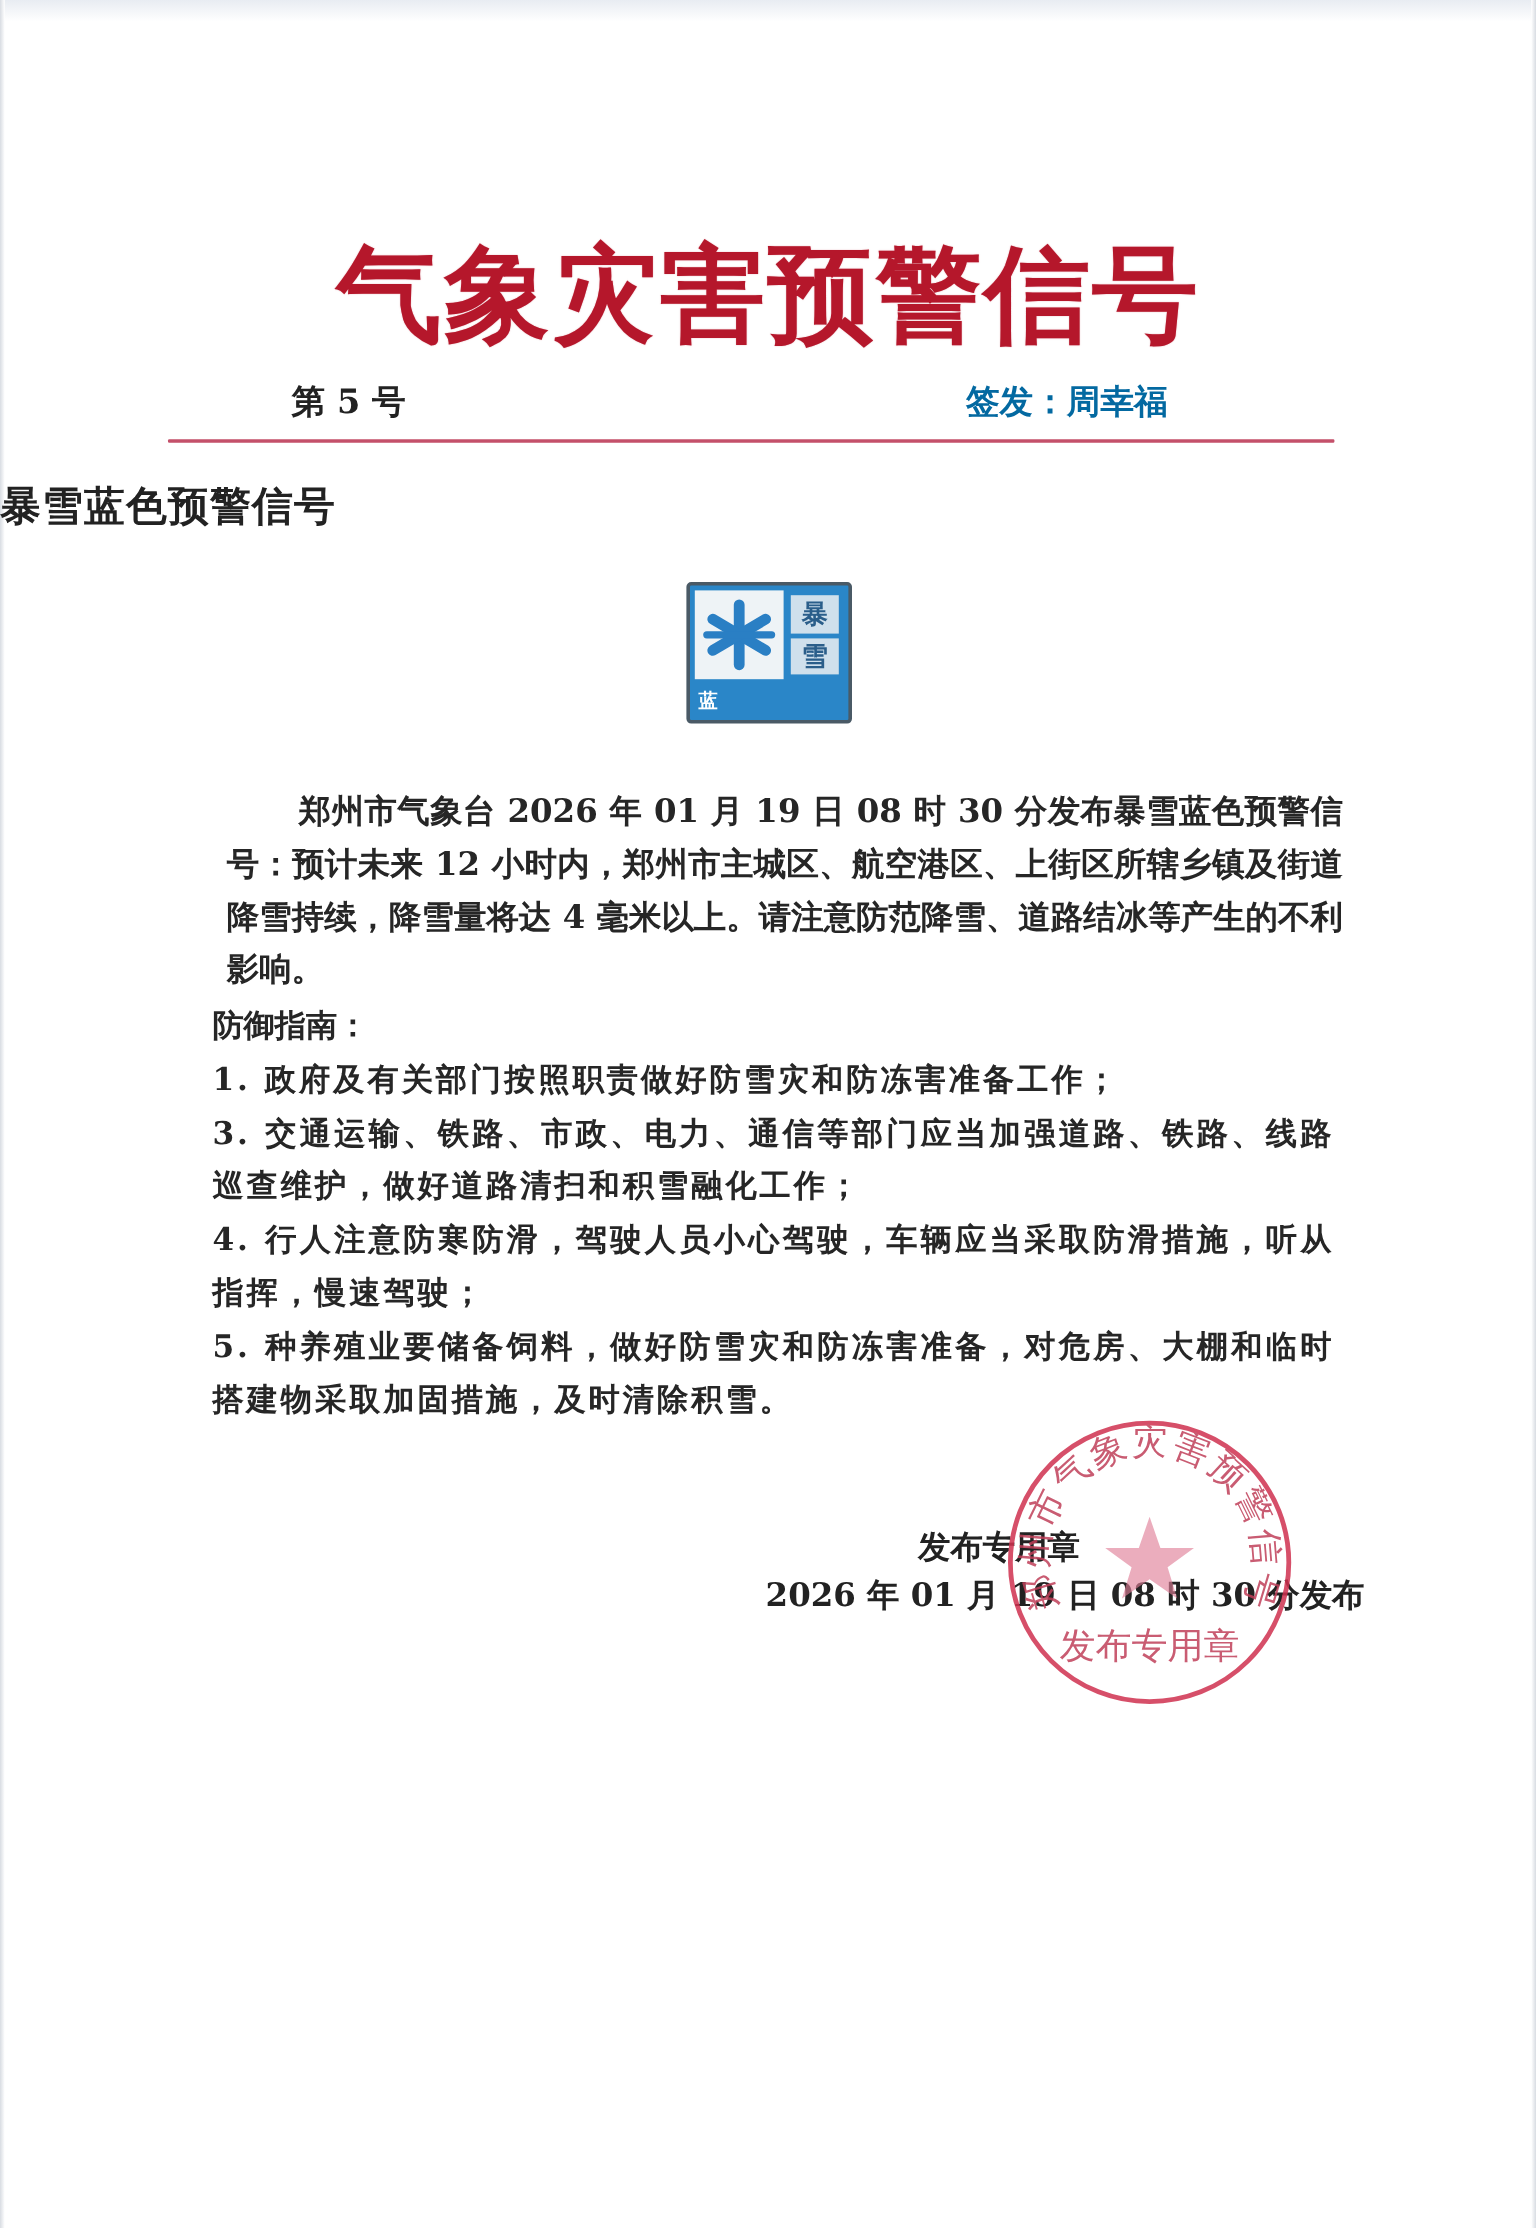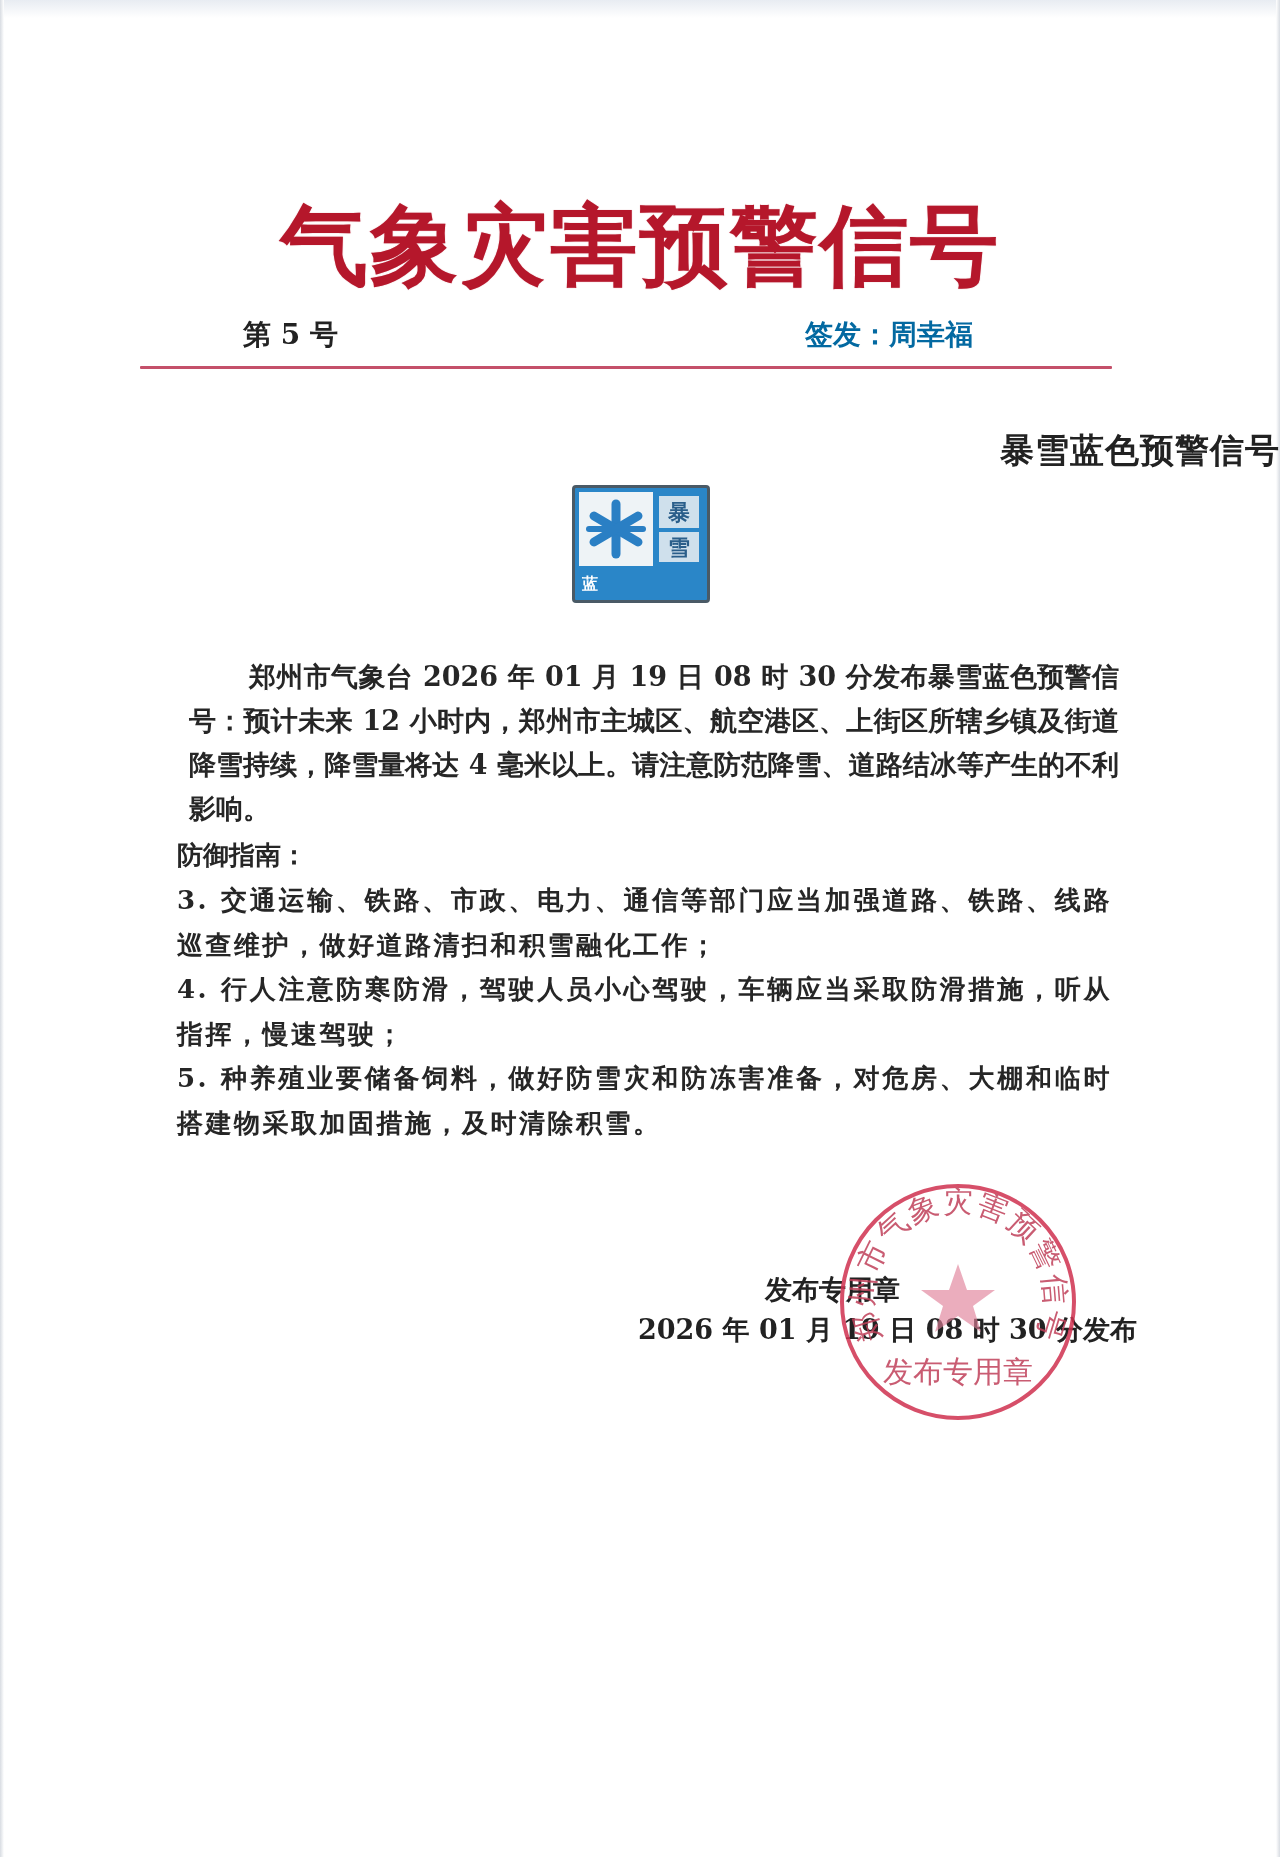--- a/index.html
+++ b/index.html
@@ -35,24 +35,23 @@
   }
   .signer {
     position: absolute; left: 805px; top: 318px;
     font-size: 28px; font-weight: bold; line-height: 34px; color: #0369a1;
   }
   .red-rule {
     position: absolute; left: 140px; top: 366px; width: 972px; height: 3px;
     background: #c4506a; border-radius: 1px;
   }
   .sub-title {
-    position: absolute; left: 0; top: 400px; width: 1280px; text-align: right;
+    position: absolute; left: 0; top: 400px; width: 1280px; text-align: left;
     font-size: 34px; font-weight: bold; line-height: 44px; color: #222;
     letter-spacing: 1px;
-    margin-top: 28px;
   }
   .signal-icon {
     position: absolute; left: 572px; top: 485px; width: 138px; height: 118px;
     background: #2a86c8; border: 3px solid #4a5a66; box-sizing: border-box;
     border-radius: 4px;
   }
   .icon-white-box {
     position: absolute; left: 4px; top: 4px; width: 74px; height: 74px;
     background: #eef3f6;
   }
@@ -138,20 +137,21 @@
   <div class="icon-right-mid">雪</div>
   <div class="icon-bottom-left">蓝</div>
   <div class="icon-bottom-right">SNOW STORM</div>
 </div>
 
 <p class="body-para" style="margin:12px;">郑州市气象台 2026 年 01 月 19 日 08 时 30 分发布暴雪蓝色预警信号：预计未来 12 小时内，郑州市主城区、航空港区、上街区所辖乡镇及街道降雪持续，降雪量将达 4 毫米以上。请注意防范降雪、道路结冰等产生的不利影响。</p>
 
 <div class="guide-heading">防御指南：</div>
 
 <div class="guide-list">
+  <p class="guide-item">1. 政府及有关部门按照职责做好防雪灾和防冻害准备工作；</p>
   <p class="guide-item">3. 交通运输、铁路、市政、电力、通信等部门应当加强道路、铁路、线路巡查维护，做好道路清扫和积雪融化工作；</p>
   <p class="guide-item">4. 行人注意防寒防滑，驾驶人员小心驾驶，车辆应当采取防滑措施，听从指挥，慢速驾驶；</p>
   <p class="guide-item">5. 种养殖业要储备饲料，做好防雪灾和防冻害准备，对危房、大棚和临时搭建物采取加固措施，及时清除积雪。</p>
 </div>
 
 <div class="sign-org">发布专用章</div>
 <div class="sign-date">2026 年 01 月 19 日 08 时 30 分发布</div>
 
 <svg class="seal" viewBox="0 0 240 240">
   <defs>

